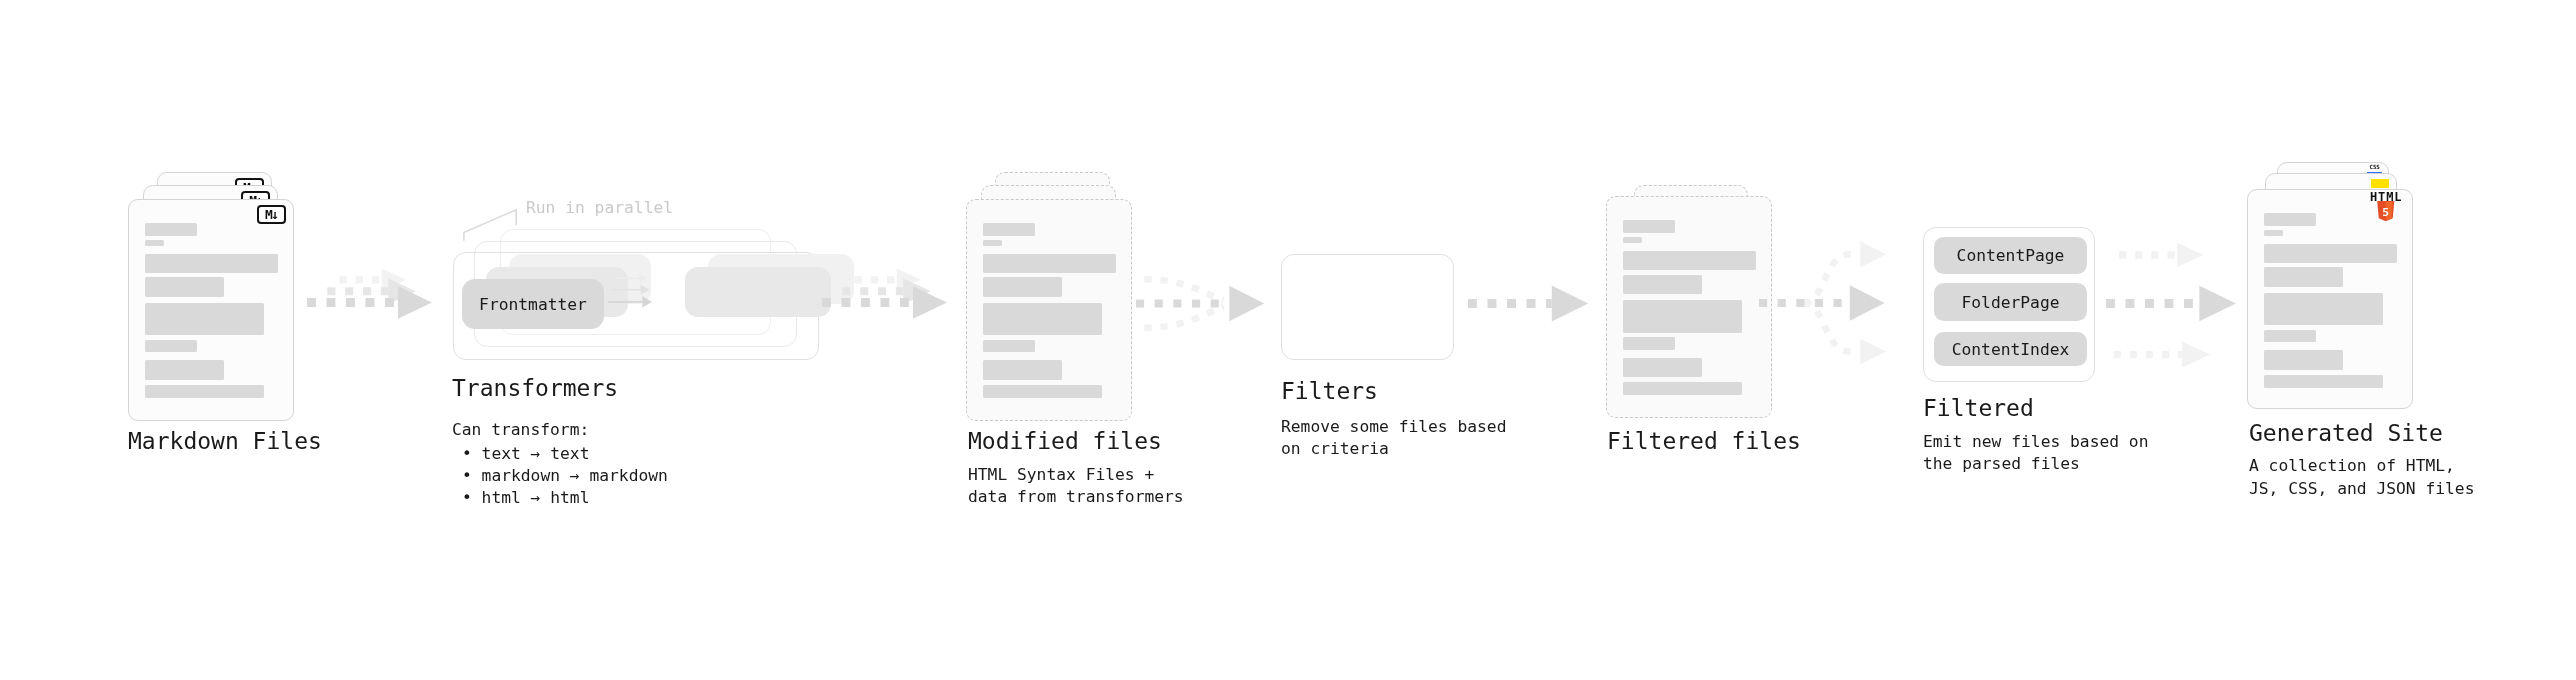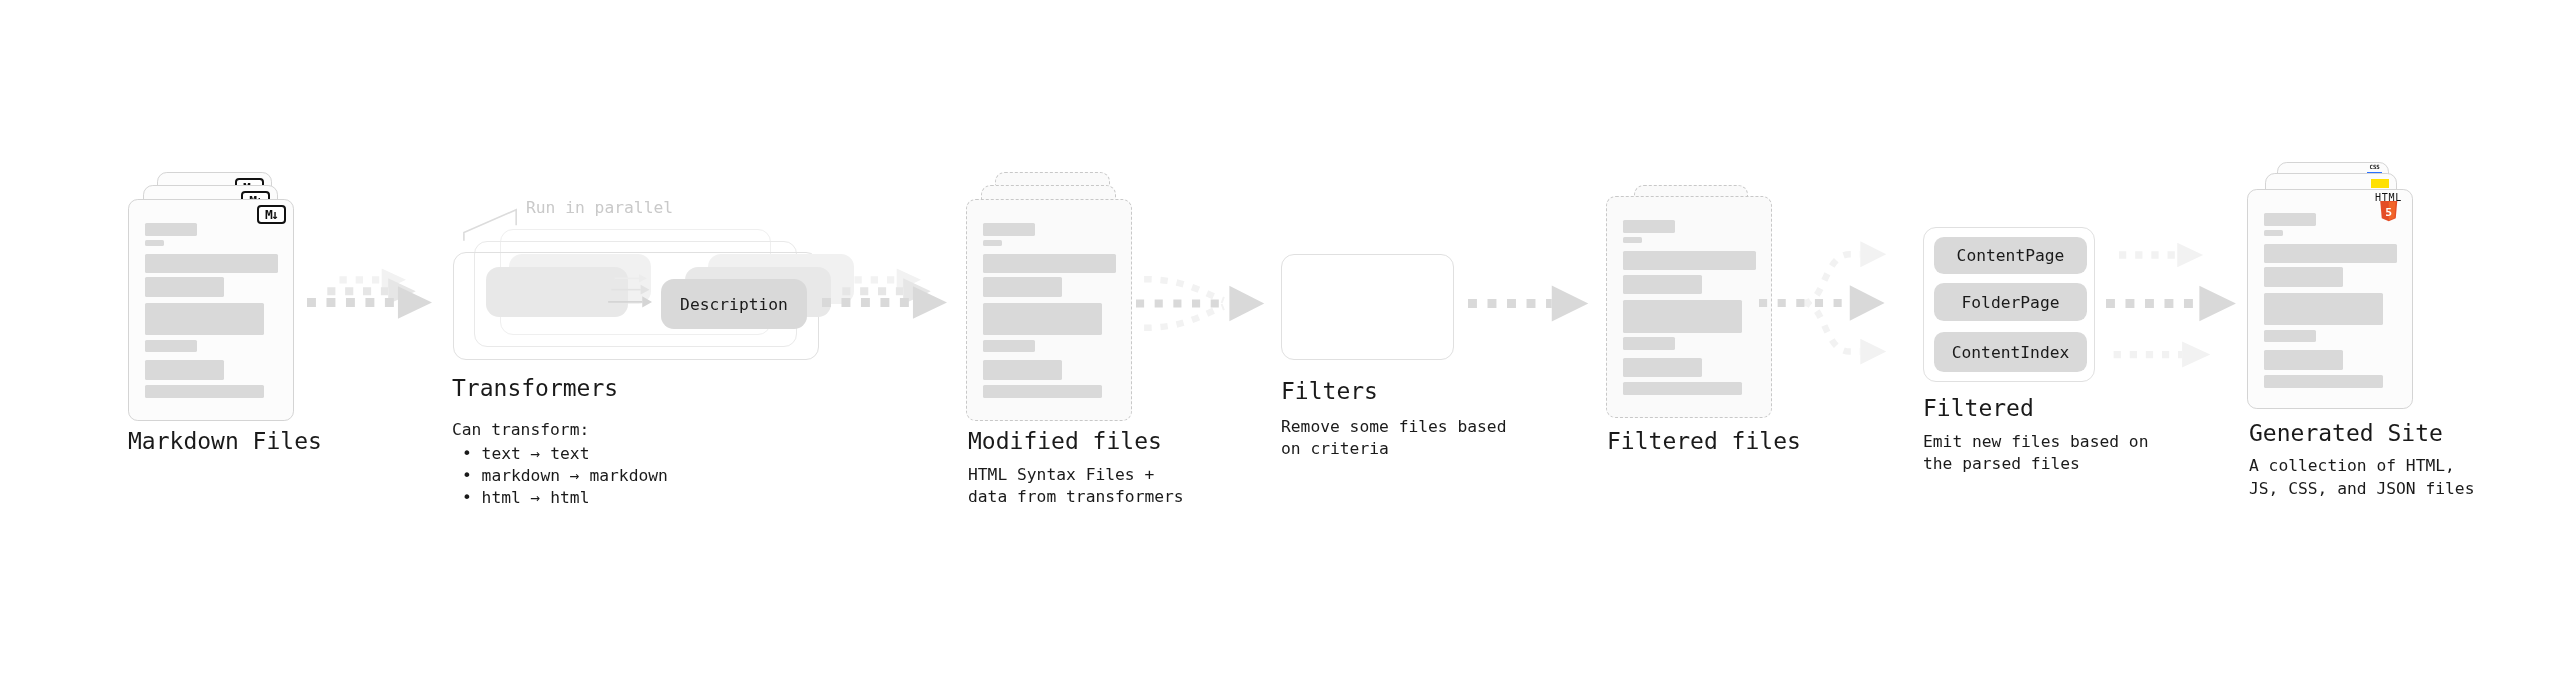--- a/index.html
+++ b/index.html
@@ -34,21 +34,21 @@
   .bar{background:var(--c-bar); border-radius:1.6px;}
   
   .fileicon{position:absolute; top:4.9px; right:7.3px;}
   .mdicon{
     width:29px; height:19.5px; box-sizing:border-box;
     border:2.4px solid var(--c-ink); border-radius:4.1px; background:#fff;
     display:flex; align-items:center; justify-content:center;
     font-size:13px; font-weight:bold; letter-spacing:-1.6px; color:var(--c-ink);
   }
   .html5badge{display:flex; flex-direction:column; align-items:center; top:4.1px; right:9.8px;}
-  .html5badge .html5-word{font-size:10px; font-weight:normal; letter-spacing:0.8px; color:var(--c-ink); line-height:7.3px;}
+  .html5badge .html5-word{font-size:12px; font-weight:bold; letter-spacing:0.8px; color:var(--c-ink); line-height:7.3px;}
   .cssbadge{display:flex; flex-direction:column; align-items:center; top:2.4px; right:5.7px;}
   .cssbadge .css-word{font-size:5.7px; font-weight:bold; color:var(--c-ink); line-height:5.7px;}
   .cssbadge .css-bar{width:15.4px; height:3.3px; background:var(--c-css-blue); margin-top:0.8px;}
   .jsbadge{top:4.9px; right:7.3px; width:18px; height:9px; background:var(--c-js-yellow);}
   
   .gbox{position:absolute; box-sizing:border-box; border-radius:13px; border:1.6px solid var(--c-box-border); background:transparent;}
   .gbox.mid{border-color:var(--c-box-border-mid);}
   .gbox.back{border-color:var(--c-box-border-back);}
   .gbox.filled{background:#ffffff;}
   .pill{
@@ -121,39 +121,39 @@
   <div class="gbox mid" style="left:474px; top:241px; width:323px; height:106px;"></div>
   <div class="gbox" style="left:453px; top:252px; width:366px; height:108px;"></div>
 
   <svg class="arrow" style="left:459px; top:195px;" width="98" height="49" viewBox="0 0 120 60">
     <path class="callout" d="M6,56 L6,46 L70,18 L70,37"></path>
   </svg>
   <div class="note" style="left:526px; top:198px;">Run in parallel</div>
 
   <div class="pill ghost2" style="left:509px; top:254px; width:142px; height:50px;"></div>
   <div class="pill ghost1" style="left:486px; top:267px; width:142px; height:50px;"></div>
+  <div class="pill" style="left:462px; top:279px; width:142px; height:50px;">Frontmatter</div>
 
   <svg class="arrow" style="left:608px; top:271px;" width="49" height="39" viewBox="0 0 60 48">
     <g class="tri tri-1">
         <line x1="8" y1="9" x2="38" y2="9" stroke-width="2"></line>
         <polygon points="38,4 38,14 48,9"></polygon>
       </g>
     <g class="tri tri-2">
         <line x1="4" y1="23" x2="40" y2="23" stroke-width="2"></line>
         <polygon points="40,17 40,29 51,23"></polygon>
       </g>
     <g class="tri tri-3">
         <line x1="0" y1="38" x2="42" y2="38" stroke-width="2"></line>
         <polygon points="42,31 42,45 54,38"></polygon>
       </g>
   </svg>
 
   <div class="pill ghost2" style="left:708px; top:254px; width:146px; height:50px;"></div>
   <div class="pill ghost1" style="left:685px; top:267px; width:146px; height:50px;"></div>
-  <div class="pill" style="left:661px; top:279px; width:146px; height:50px;">Description</div>
 
   <div class="h" style="left:452px; top:375px;">Transformers</div>
   <div class="cap" style="left:452px; top:419px;">Can transform:</div>
   <div class="cap" style="left:462px; top:443px;">• text → text</div>
   <div class="cap" style="left:462px; top:465px;">• markdown → markdown</div>
   <div class="cap" style="left:462px; top:487px;">• html → html</div>
 
   <svg class="arrow" style="left:822px; top:270px;" width="138" height="57" viewBox="0 0 170 70">
     <g class="arr-light">
         <line x1="40" y1="12" x2="92" y2="12" stroke-width="9" stroke-dasharray="9 11"></line>
@@ -242,21 +242,21 @@
       </g>
     <g class="arr-dark">
         <line x1="0" y1="80" x2="112" y2="80" stroke-width="10" stroke-dasharray="10 13"></line>
         <polygon points="112,58 112,102 155,80"></polygon>
       </g>
   </svg>
 
   <div class="gbox filled" style="left:1923px; top:227px; width:172px; height:155px;"></div>
   <div class="pill small" style="left:1934px; top:237px; width:153px; height:37px;">ContentPage</div>
   <div class="pill small" style="left:1934px; top:283px; width:153px; height:38px;">FolderPage</div>
-  <div class="pill small" style="left:1934px; top:332px; width:153px; height:40px;">ContentIndex</div>
+  <div class="pill small" style="left:1934px; top:332px; width:153px; height:34px;">ContentIndex</div>
   <div class="h" style="left:1923px; top:395px;">Filtered</div>
   <div class="cap" style="left:1923px; top:431px;">Emit new files based on</div>
   <div class="cap" style="left:1923px; top:453px;">the parsed files</div>
 
   <svg class="arrow" style="left:2119px; top:241px;" width="93" height="28" viewBox="0 0 115 34">
     <g class="arr-light">
         <line x1="0" y1="17" x2="72" y2="17" stroke-width="9" stroke-dasharray="9 11"></line>
         <polygon points="72,2 72,32 104,17"></polygon>
       </g>
   </svg>

